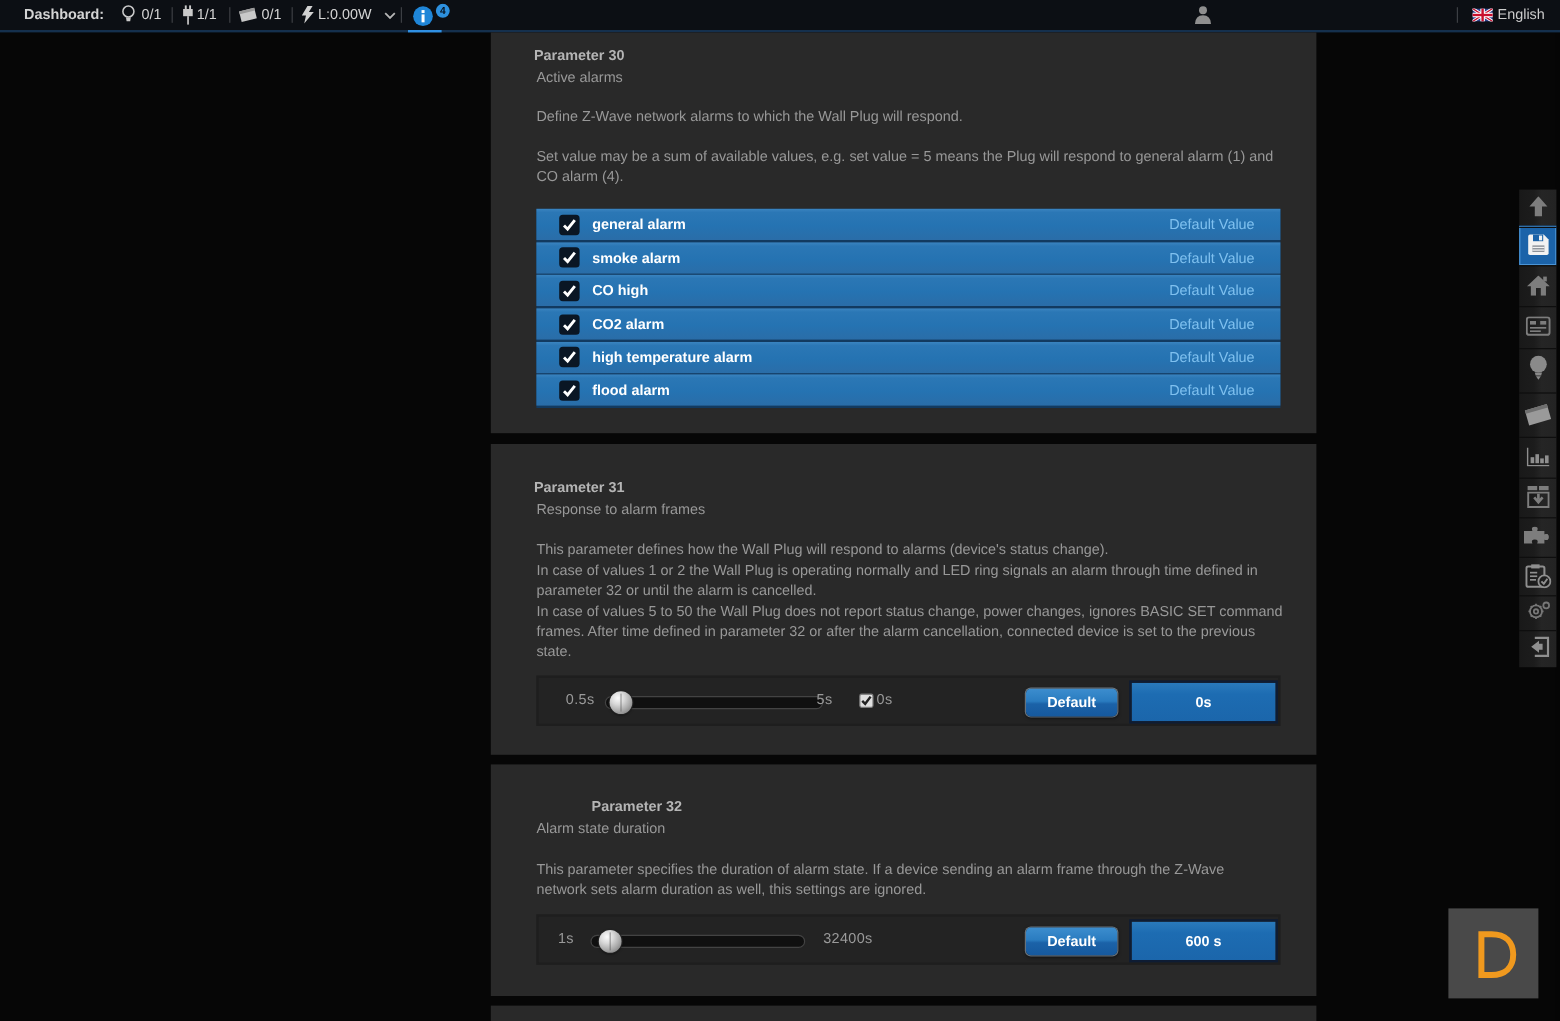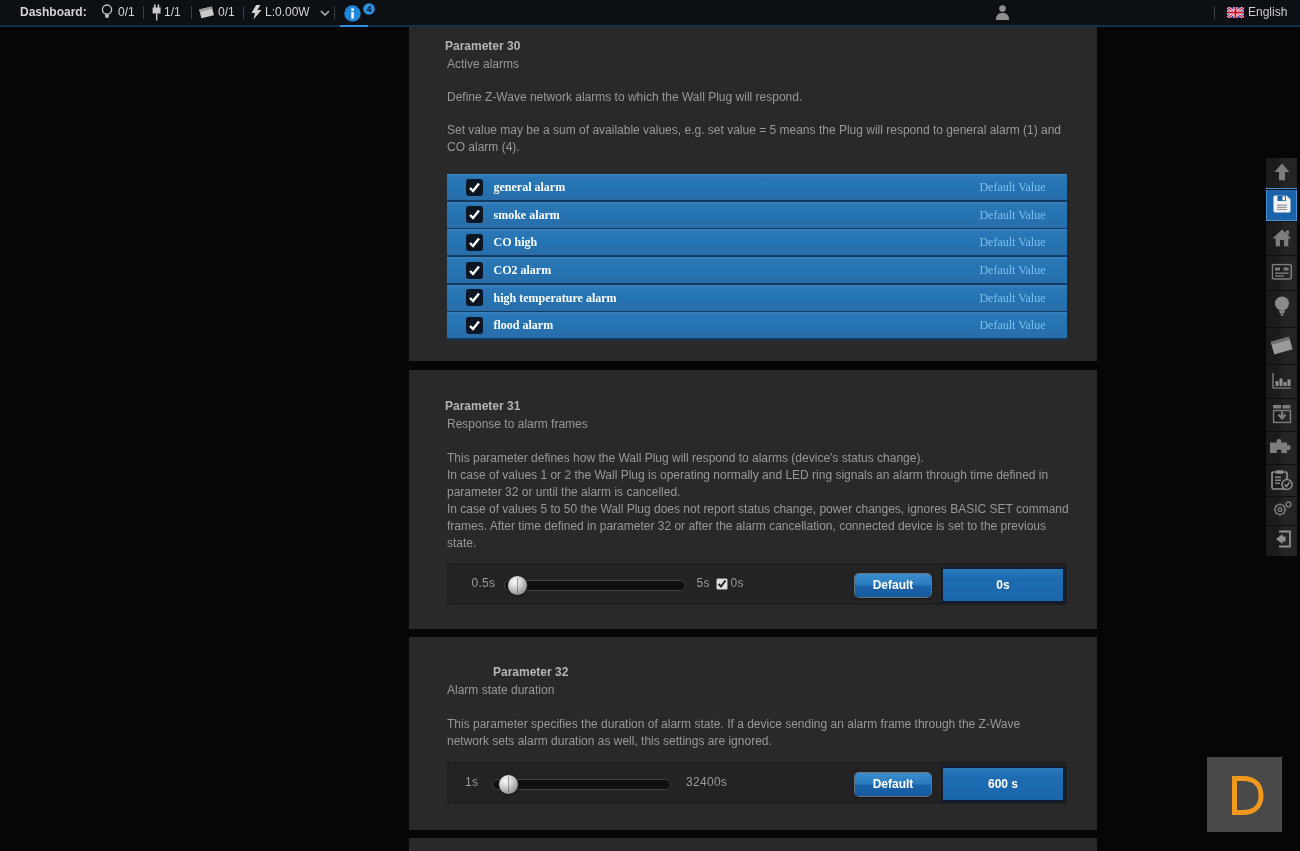--- a/index.html
+++ b/index.html
@@ -21,21 +21,21 @@
 #sec3 { top:637px; height:193px; }
 #sec4 { top:838px; height:13px; }
 
 .ptitle { position:absolute; left:36px; font-size:12px; font-weight:bold; color:#b5b5b5; white-space:nowrap; }
 .psub   { position:absolute; left:38px; font-size:12px; color:#989898; white-space:nowrap; }
 .pbody  { position:absolute; left:38px; font-size:12px; color:#989898; line-height:17px; white-space:nowrap; }
 
 
 #rows { position:absolute; left:37.5px; top:147px; width:620px; background:#123a60; }
 .brow { position:relative; width:620px; height:26px; margin-bottom:1.7px;
-  background:linear-gradient(180deg,#3a84c0 0,#2b77b5 3px,#2573b2 14px,#2a6da8 26px);font-family:Liberation Serif, serif; }
+  background:linear-gradient(180deg,#3a84c0 0,#2b77b5 3px,#2573b2 14px,#2a6da8 26px); }
 .brow .cb { position:absolute; left:19px; top:4.5px; width:17px; height:17px; background:#0a1624; border-radius:3px; }
 .brow .cb svg { position:absolute; left:2px; top:2px; }
 .brow .lbl { position:absolute; left:47px; top:0; height:26px; line-height:26px; color:#ffffff; font-weight:bold; font-size:12px; }
 .brow .dv  { position:absolute; right:21px; top:0; height:26px; line-height:26px; color:#7fc0ef; font-size:12px; }
 
 
 .sliderbox { position:absolute; left:37.5px; width:620px; height:42px; background:#232323; border:2px solid #1e1e1e; }
 .slabel { position:absolute; font-size:12px; color:#9a9a9a; letter-spacing:0.3px; white-space:nowrap; }
 .track { position:absolute; height:11px; background:#101010; border:1px solid #434343; border-radius:6px; }
 .thumb { position:absolute; width:19px; height:19px; border-radius:50%;
@@ -194,21 +194,21 @@
   </div>
 
   <div class="section" id="sec2">
     <div class="ptitle" style="top:29px;">Parameter 31</div>
     <div class="psub" style="top:47px;">Response to alarm frames</div>
     <div class="pbody" style="top:80px;">This parameter defines how the Wall Plug will respond to alarms (device's status change).<br>In case of values 1 or 2 the Wall Plug is operating normally and LED ring signals an alarm through time defined in<br>parameter 32 or until the alarm is cancelled.<br>In case of values 5 to 50 the Wall Plug does not report status change, power changes, ignores BASIC SET command<br>frames. After time defined in parameter 32 or after the alarm cancellation, connected device is set to the previous<br>state.</div>
     <div class="sliderbox" style="top:192.5px;">
       <div class="slabel" style="left:23px; top:11px;">0.5s</div>
       <div class="track" style="left:55px; top:15px; width:182px;"></div>
       <div class="thumb" style="left:59px; top:11.5px;"></div>
-      <div class="slabel" style="left:248px; top:11px;">5s</div>
+      <div class="slabel" style="left:232px; top:11px;">5s</div>
       <div class="lightcb" style="left:267.5px; top:13px;">
           <svg width="10" height="10" viewBox="0 0 10 10">
             <path d="M1.5 5 L4 7.5 L8.5 1.5" stroke="#222" stroke-width="2" fill="none"></path>
           </svg>
         </div>
       <div class="slabel" style="left:282px; top:11px;">0s</div>
       <div class="defbtn" style="left:406.5px; top:9px;">Default</div>
       <div class="valbtn" style="left:492.5px; top:2px;">0s</div>
     </div>
   </div>

